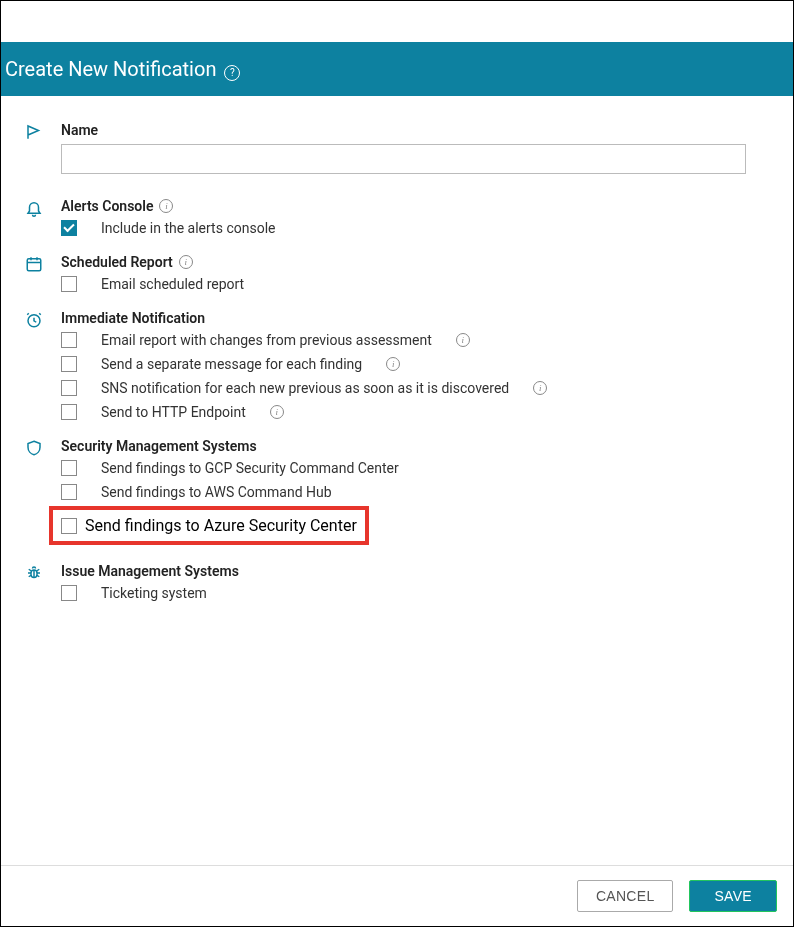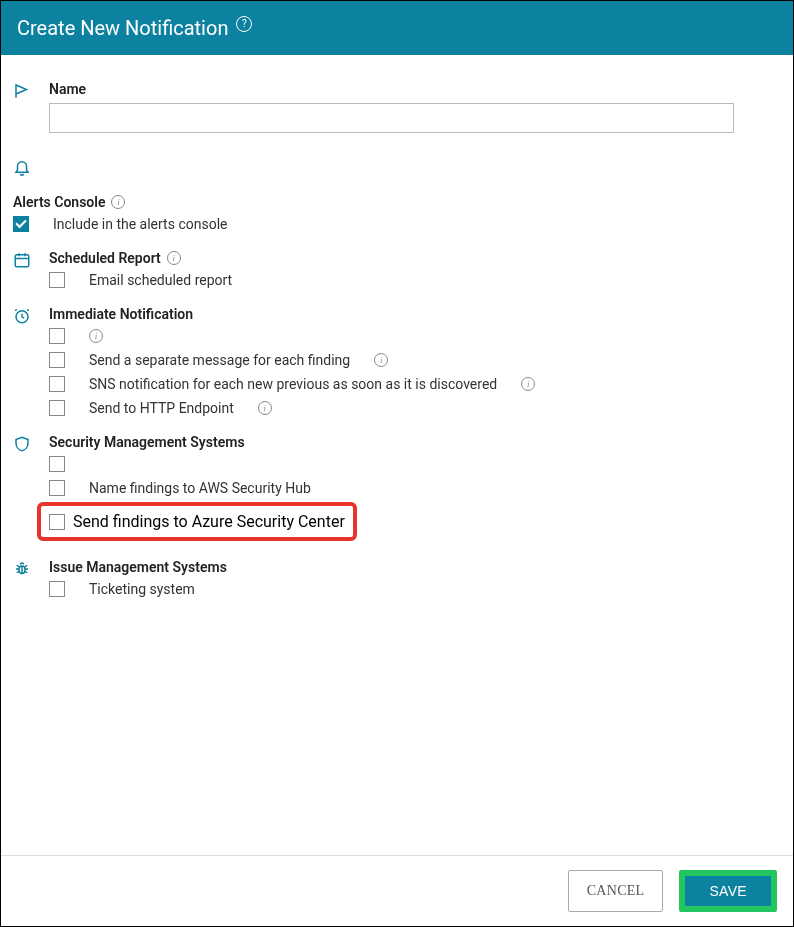--- a/index.html
+++ b/index.html
@@ -9,43 +9,44 @@
     width: 794px;
     height: 927px;
     display: flex;
     flex-direction: column;
     border: 1px solid #000;
     overflow: hidden;
   }
   .header {
     background: #0d81a0;
     color: #fff;
-    padding: 15px 16px;
-    display: flex;
-    align-items: flex-start;
+    padding: 15px 4px;
+    display: flex;
+    align-items: flex-end;
     gap: 8px;
+    margin-top: 41px;
   }
   .header-title {
     font-size: 20px;
     font-weight: 400;
   }
   .help-icon {
     width: 16px;
     height: 16px;
     border: 1.5px solid #fff;
     border-radius: 50%;
     display: inline-flex;
     align-items: center;
     justify-content: center;
     font-size: 10px;
     line-height: 1;
   }
   .content {
     flex: 1;
-    padding: 14px 20px 0 12px;
+    padding: 14px 20px 0 24px;
     overflow-y: auto;
   }
   .section {
     display: flex;
     align-items: flex-start;
     margin-bottom: 18px;
     gap: 18px;
   }
   .section:first-child { margin-top: 12px; }
   .section-icon {
@@ -137,46 +138,45 @@
     transform: rotate(45deg) translate(-1px,-1px);
   }
   .highlight-box {
     border: 4px solid #e7352c;
     padding: 6px 8px;
     margin-left: -12px;
     margin-top: -2px;
     display: inline-flex;
     align-items: center;
     gap: 8px;
-    border-radius: 6px;
+    border-radius: 0;
   }
   .footer {
     border-top: 1px solid #ddd;
     padding: 14px 16px;
     display: flex;
     justify-content: flex-end;
     gap: 16px;
   }
   .btn {
     font-size: 14px;
     font-weight: 500;
     padding: 7px 18px;
     cursor: pointer;
     border-radius: 2px;
     letter-spacing: 0.3px;
   }
   .btn-cancel {
     background: #fff;
     border: 1px solid #aaa;
     color: #555;
-    font-family: Liberation Serif, serif;
   }
   .btn-save {
     background: #0d81a0;
-    border: 6px solid #22c55e;
+    border: 1px solid #22c55e;
     color: #fff;
     padding: 7px 24px;
   }
   .opt-list { margin-top: 2px; }
 </style>
 </head>
 <body>
 
 <div class="header">
   <span class="header-title">Create New Notification</span>
@@ -191,21 +191,21 @@
           <path d="M4 21V4l14 6-14 6"></path>
         </svg>
     </div>
     <div class="section-body">
       <div class="section-label">Name</div>
       <input class="text-input" type="text" value="" style="">
     </div>
   </div>
 
 
-  <div class="section" style="margin-top:24px;flex-direction:column;">
+  <div class="section" style="margin-top:24px;">
     <div class="section-icon">
       <svg width="18" height="18" viewBox="0 0 24 24" fill="none" stroke="#0d81a0" stroke-width="2">
           <path d="M18 16v-5a6 6 0 10-12 0v5l-2 3h16l-2-3z"></path>
           <path d="M10 21a2 2 0 004 0"></path>
         </svg>
     </div>
     <div class="section-body">
       <div class="section-label">
         <span>Alerts Console</span>
         <span class="info-icon">i</span>
@@ -245,20 +245,21 @@
           <path d="M12 9v4l3 2"></path>
           <path d="M5 3L3 5"></path>
           <path d="M19 3l2 2"></path>
         </svg>
     </div>
     <div class="section-body">
       <div class="section-label">Immediate Notification</div>
       <div class="opt-list">
         <div class="checkbox-row">
           <span class="checkbox"></span>
+          <span>Email report with changes from previous assessment</span>
           <span class="info-icon">i</span>
         </div>
         <div class="checkbox-row">
           <span class="checkbox"></span>
           <span>Send a separate message for each finding</span>
           <span class="info-icon">i</span>
         </div>
         <div class="checkbox-row">
           <span class="checkbox"></span>
           <span>SNS notification for each new previous as soon as it is discovered</span>
@@ -277,24 +278,25 @@
     <div class="section-icon">
       <svg width="18" height="18" viewBox="0 0 24 24" fill="none" stroke="#0d81a0" stroke-width="2">
           <path d="M12 3l8 3v5c0 5-3.5 9-8 10-4.5-1-8-5-8-10V6l8-3z"></path>
         </svg>
     </div>
     <div class="section-body">
       <div class="section-label">Security Management Systems</div>
       <div class="opt-list">
         <div class="checkbox-row">
           <span class="checkbox"></span>
-        </div>
-        <div class="checkbox-row">
-          <span class="checkbox"></span>
-          <span>Name findings to AWS Security Hub</span>
+          <span>Send findings to GCP Security Command Center</span>
+        </div>
+        <div class="checkbox-row">
+          <span class="checkbox"></span>
+          <span>Send findings to AWS Command Hub</span>
         </div>
         <div class="highlight-box">
           <span class="checkbox"></span>
           <span>Send findings to Azure Security Center</span>
         </div>
       </div>
     </div>
   </div>
 
   <div class="section">

